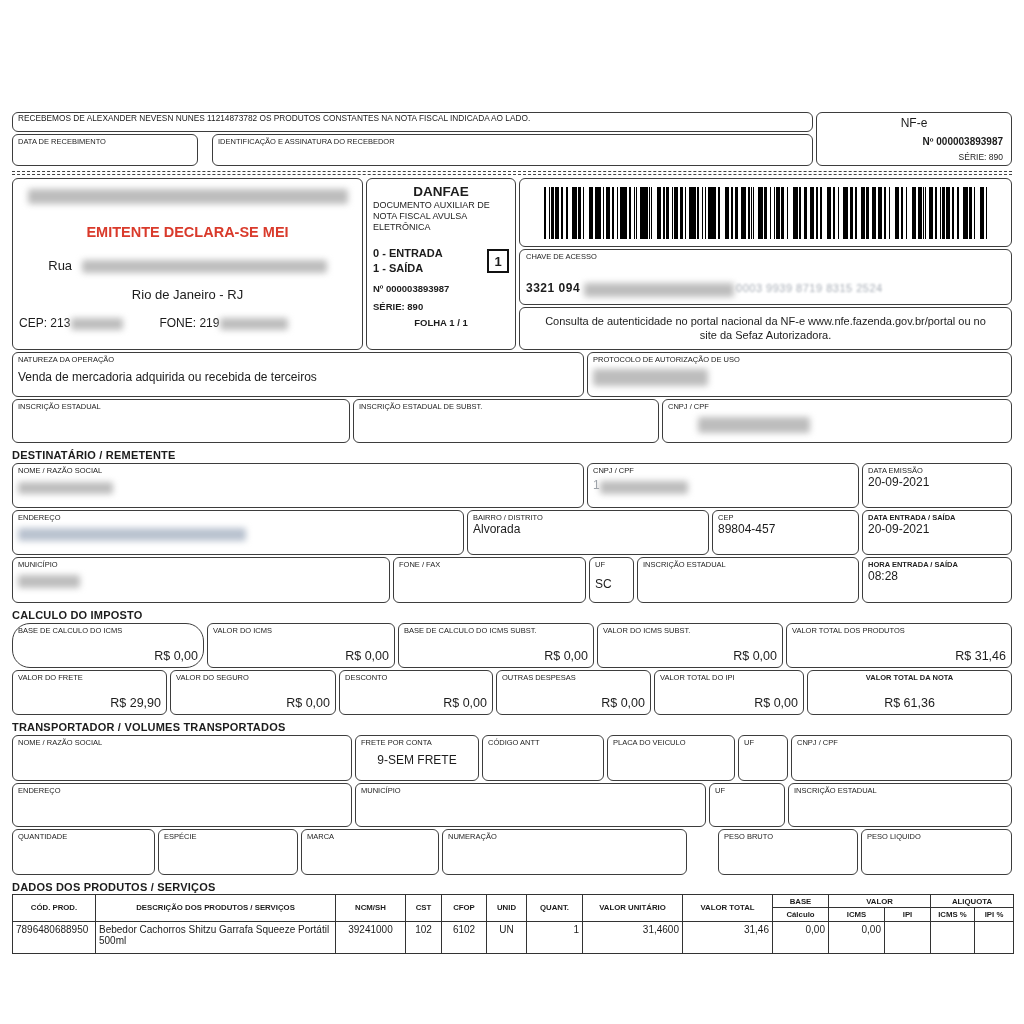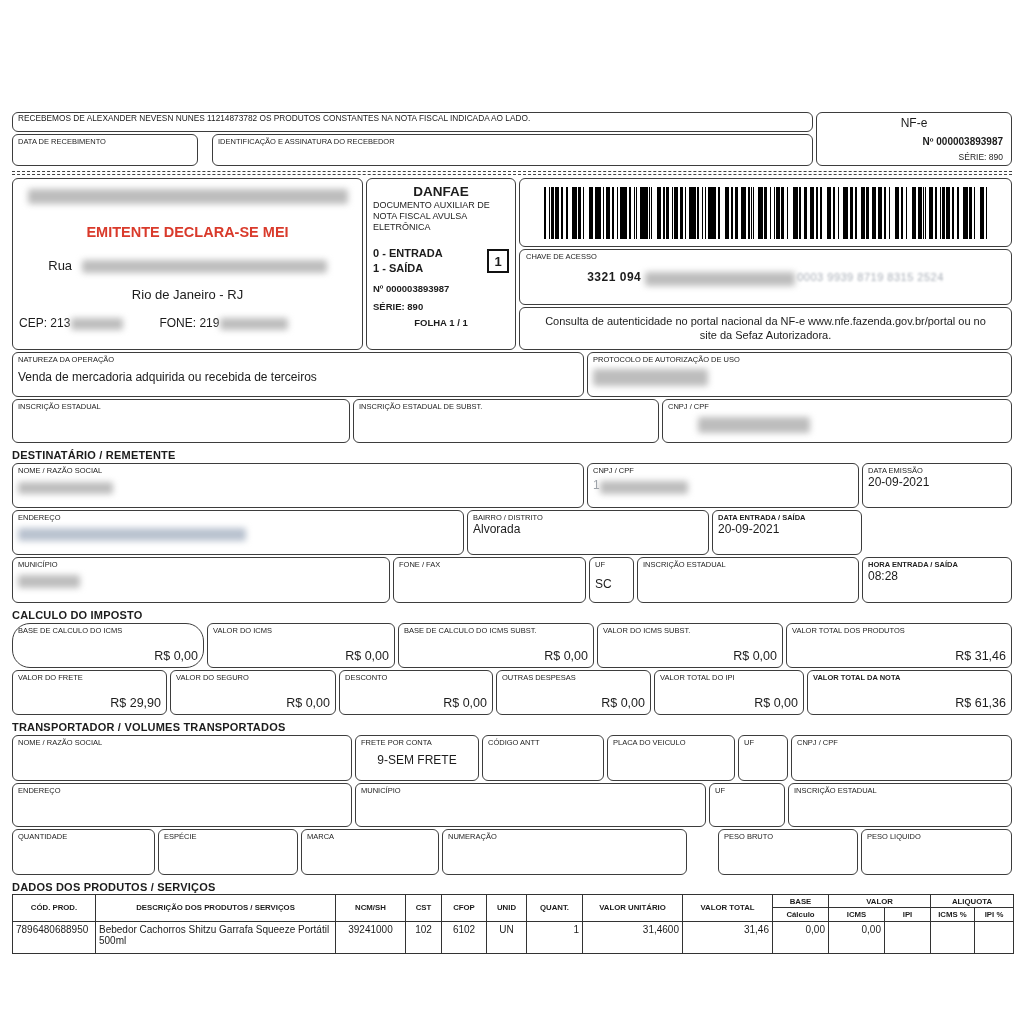--- a/index.html
+++ b/index.html
@@ -50,21 +50,21 @@
   .danfae-f { font-weight:bold; font-size:9.5px; margin-top:5px; text-align:center; }
 
   .bc-col { flex:1; display:flex; flex-direction:column; gap:2px; }
   .bc-box { height:69px; display:flex; align-items:center; justify-content:center; }
   .barcode { width:92%; height:52px;
     background-image:
       repeating-linear-gradient(90deg,#000 0 2px,rgba(0,0,0,0) 2px 5px,#000 5px 6px,rgba(0,0,0,0) 6px 11px,#000 11px 15px,rgba(0,0,0,0) 15px 17px),
       repeating-linear-gradient(90deg,#000 0 1px,rgba(0,0,0,0) 1px 7px,#000 7px 10px,rgba(0,0,0,0) 10px 13px,#000 13px 14px,rgba(0,0,0,0) 14px 23px);
   }
   .chave-box { height:56px; padding:2px 6px; }
-  .chave-line { text-align:center; margin-top:9px; font-size:12px; }
+  .chave-line { text-align:left; margin-top:20px; font-size:12px; }
   .chave-pre { font-weight:bold; letter-spacing:.5px; }
   .chave-blur { width:150px; height:14px; margin:0 2px -2px 4px; }
   .chave-tail { color:#a7adb6; filter:blur(1.2px); font-size:11px; letter-spacing:.5px; }
   .consulta-box { height:43px; display:flex; align-items:center; justify-content:center; }
   .consulta-box .val { font-size:11px; text-align:center; line-height:1.25; padding:0 14px; }
 
   
   .h45 { height:45px; }
   .h44 { height:44px; }
   .h46 { height:46px; }
@@ -202,20 +202,24 @@
 
   <div class="row">
     <div class="bx h45" style="flex:0 0 452px;">
       <span class="lb">ENDEREÇO</span>
       <span class="blur dest-blur3"></span>
     </div>
     <div class="bx h45" style="flex:0 0 242px;">
       <span class="lb">BAIRRO / DISTRITO</span>
       <div class="val">Alvorada</div>
     </div>
+    <div class="bx h45" style="flex:1;">
+      <span class="lb">CEP</span>
+      <div class="val">89804-457</div>
+    </div>
     <div class="bx h45" style="flex:0 0 150px;">
       <span class="lb" style="font-weight:bold;">DATA ENTRADA / SAÍDA</span>
       <div class="val">20-09-2021</div>
     </div>
   </div>
 
   <div class="row">
     <div class="bx h46" style="flex:0 0 378px;">
       <span class="lb">MUNICÍPIO</span>
       <span class="blur dest-blur4"></span>
@@ -273,21 +277,21 @@
       <div class="val">R$ 0,00</div>
     </div>
     <div class="bx money" style="flex:0 0 155px;">
       <span class="lb">OUTRAS DESPESAS</span>
       <div class="val">R$ 0,00</div>
     </div>
     <div class="bx money" style="flex:0 0 150px;">
       <span class="lb">VALOR TOTAL DO IPI</span>
       <div class="val">R$ 0,00</div>
     </div>
-    <div class="bx money" style="flex:1;">
+    <div class="bx money" style="flex:1;align-items:center;">
       <span class="lb" style="font-weight:bold;">VALOR TOTAL DA NOTA</span>
       <div class="val">R$ 61,36</div>
     </div>
   </div>
 
   <div class="sec">TRANSPORTADOR / VOLUMES TRANSPORTADOS</div>
   <div class="row">
     <div class="bx h46" style="flex:0 0 340px;">
       <span class="lb">NOME / RAZÃO SOCIAL</span>
     </div>

